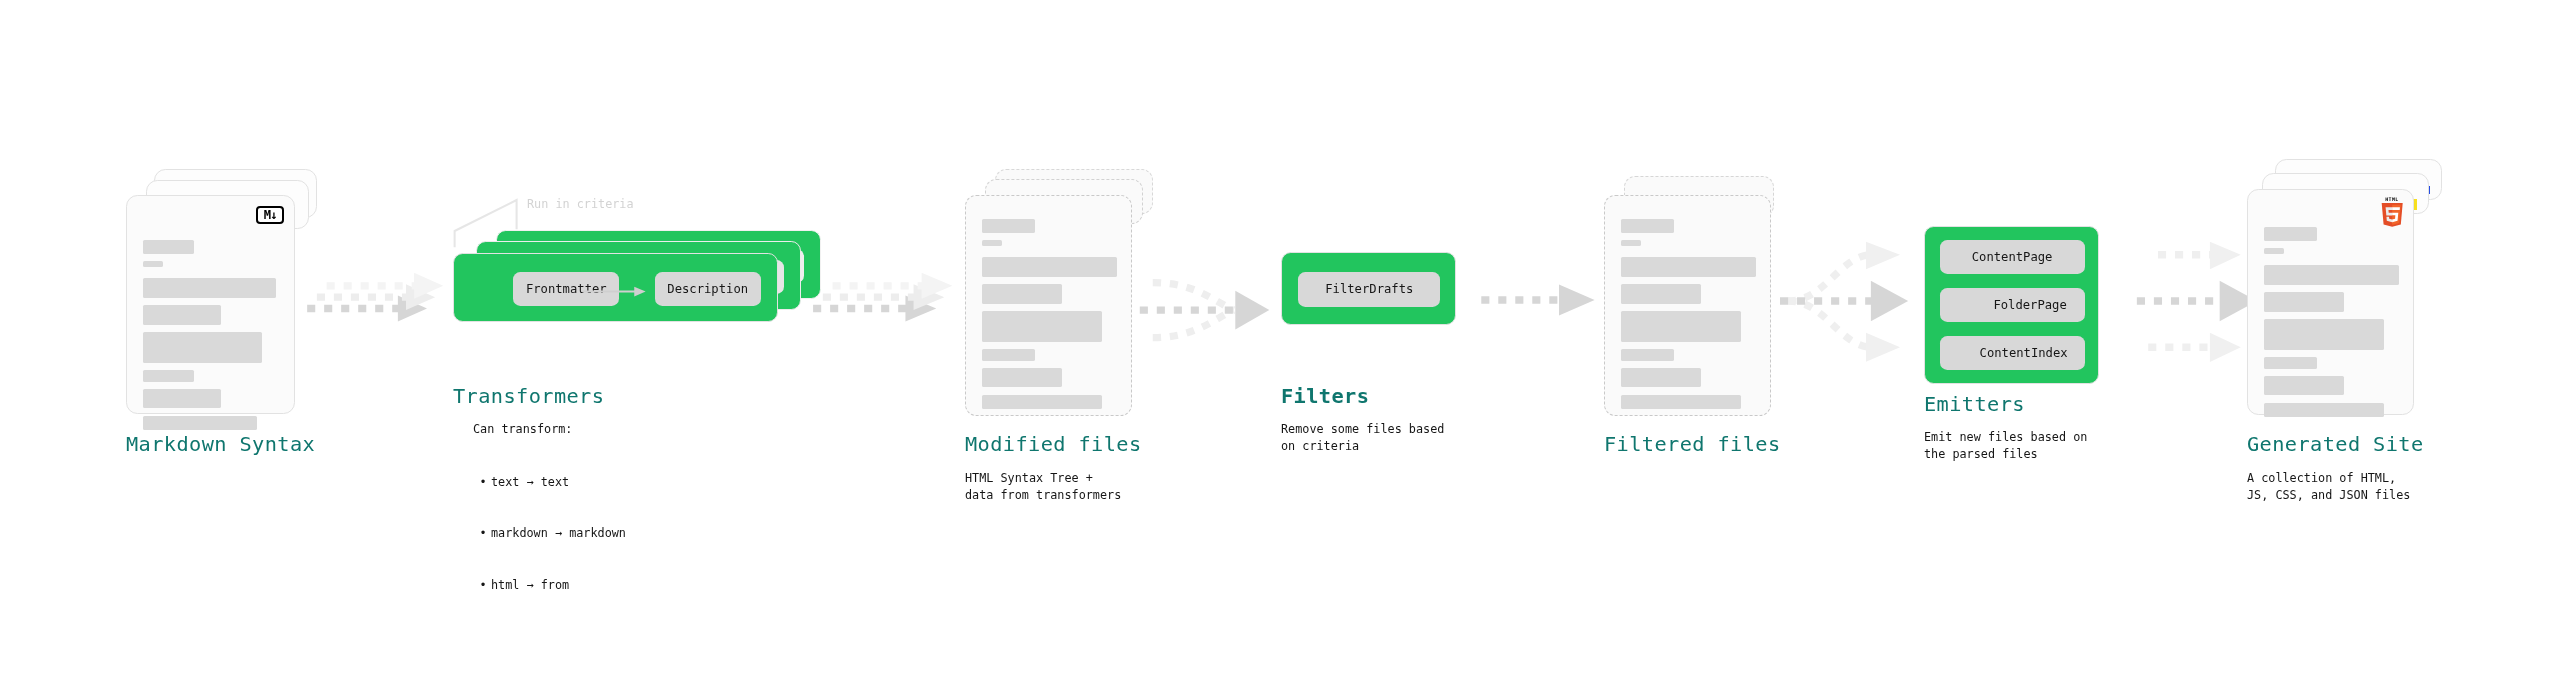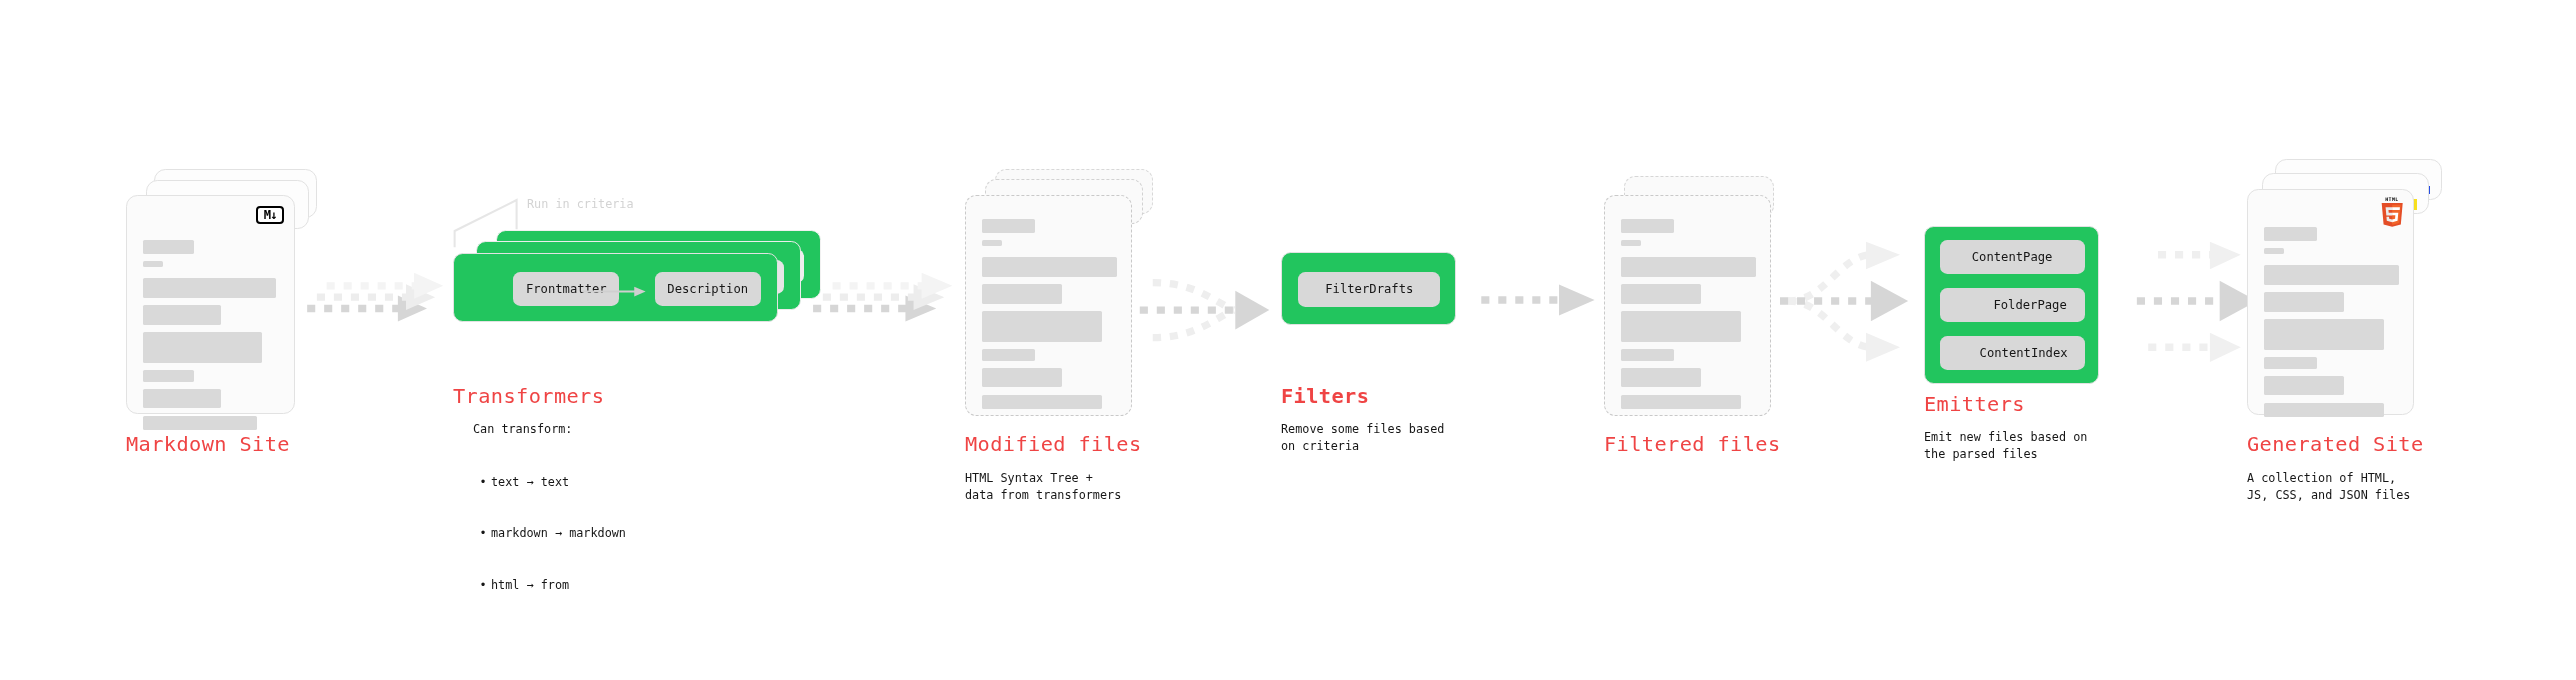--- a/index.html
+++ b/index.html
@@ -119,21 +119,21 @@
     font-size: 12.2px;
     color: #161616;
     white-space: nowrap;
     box-sizing: border-box;
   }
 
   
   .cap-title {
     position: absolute;
     font-size: 20.3px;
-    color: #ef4444;
+    color: #0f766e;
     white-space: nowrap;
     letter-spacing: 0.4px;
   }
   .cap-sub {
     position: absolute;
     font-size: 11.8px;
     line-height: 1.45;
     color: #161616;
     white-space: pre;
   }
@@ -170,21 +170,21 @@
         <div class="bar" style="width:51px;height:14px;"></div>
         <div class="bar" style="width:19.5px;height:5.7px;margin-bottom:10.6px;"></div>
         <div class="bar" style="width:133px;height:20.3px;"></div>
         <div class="bar" style="width:78px;height:19.5px;"></div>
         <div class="bar" style="width:119px;height:31px;"></div>
         <div class="bar" style="width:51px;height:11.4px;"></div>
         <div class="bar" style="width:78px;height:19.5px;"></div>
         <div class="bar" style="width:114px;height:14px;"></div>
       </div>
     </div>
-    <div class="cap-title" style="left:126px; top:432px;">Markdown Site</div>
+    <div class="cap-title" style="left:126px; top:432px;">Markdown Syntax</div>
   </div>
 
   <svg class="abs" style="left:307px; top:268px; width:138px; height:81px;" viewBox="0 0 170 100" width="138" height="81">
     <g stroke="#d6d6d6" stroke-width="9" stroke-dasharray="10 11" fill="none">
       <line x1="0" y1="50" x2="118" y2="50"></line>
       <polygon points="112,34 148,50 112,66" fill="#d6d6d6" stroke="none"></polygon>
     </g>
     <g stroke="#ededed" stroke-width="9" stroke-dasharray="10 11" fill="none">
       <line x1="12" y1="36" x2="128" y2="36"></line>
       <polygon points="122,20 158,36 122,52" fill="#ededed" stroke="none"></polygon>

